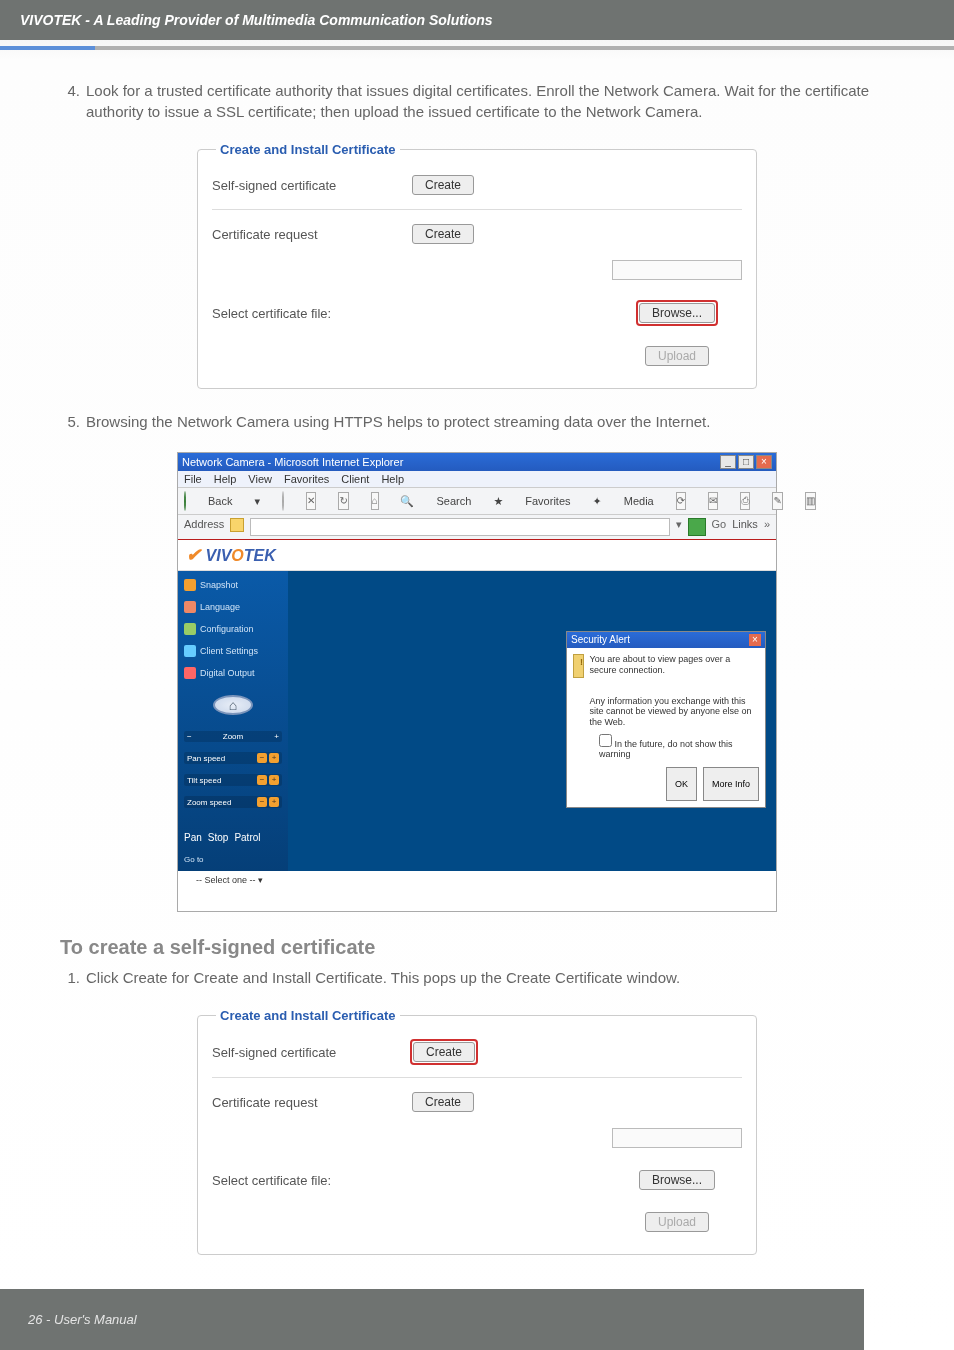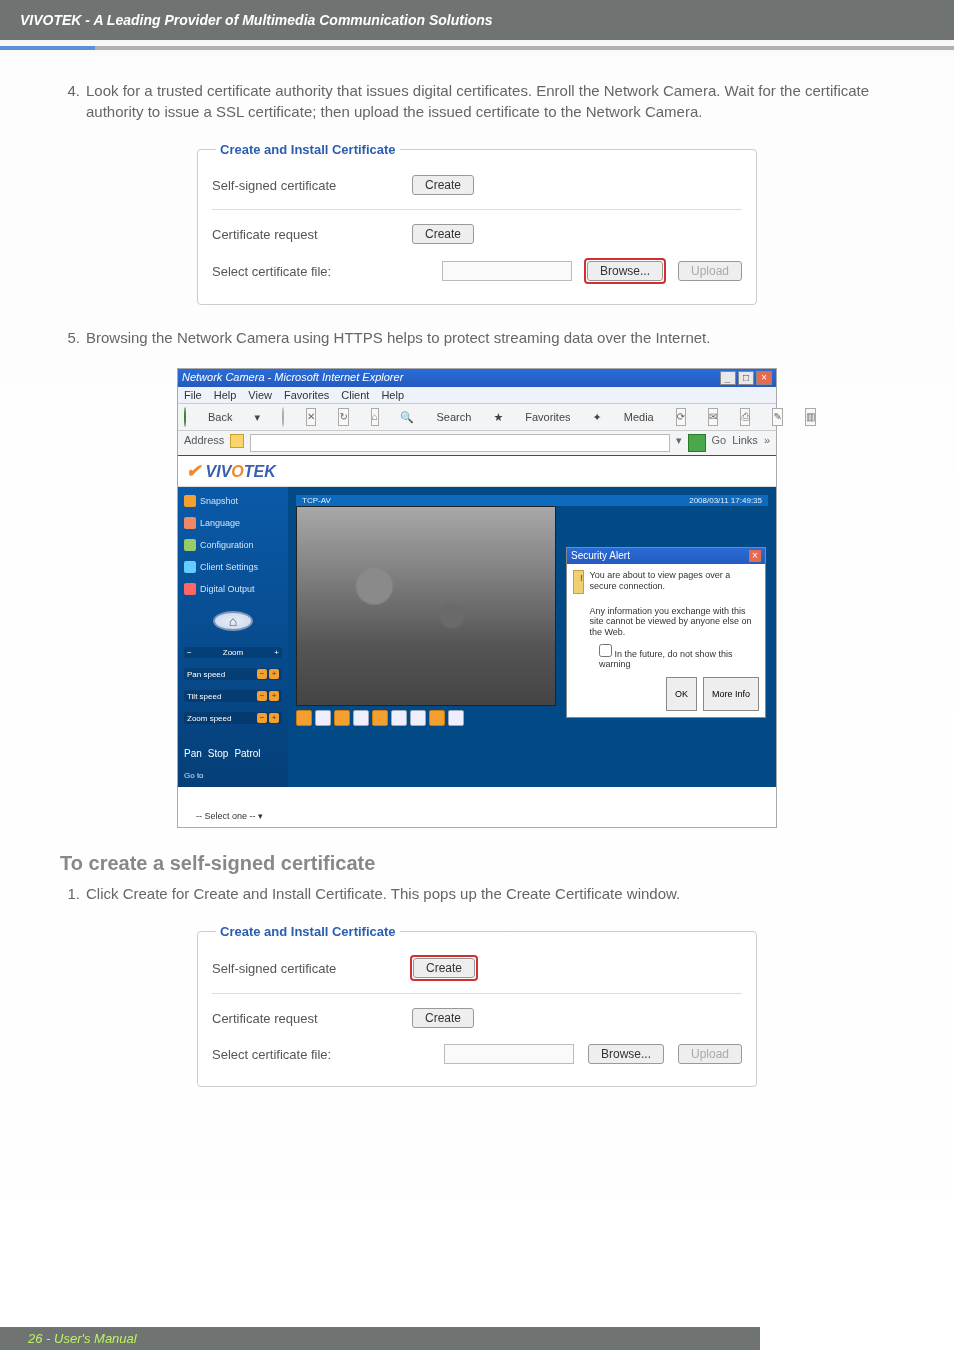--- a/index.html
+++ b/index.html
@@ -70,41 +70,40 @@
   .btn {
     background: #eee;
     border: 1px solid #999;
     border-radius: 3px;
     padding: 2px 12px;
     font-size: 12px;
     color: #333;
   }
   .btn.disabled { color: #aaa; }
   .highlight-red { outline: 2px solid #d03030; padding: 1px; border-radius:2px; }
-  .file-right { display:flex; align-items:center; gap:14px; margin-left:auto;}
+  .file-right { display:flex; align-items:center; gap:22px; margin-left:auto;flex-direction:column;}
   .file-input {
     width: 130px; height: 20px; border:1px solid #bbb; background:#fafafa;
   }
 
   
   .browser-shot {
     width: 600px;
     margin: 0 auto 20px auto;
     border: 1px solid #aaa;
     background: #fff;
   }
   .titlebar {
     background: linear-gradient(#2a6cd8, #245bbf);
     color: #fff;
     display: flex;
-    align-items: flex-start;
+    align-items: center;
     justify-content: space-between;
     font-size: 11px;
     padding: 2px 4px;
-    font-style: italic;
   }
   .titlebar .wbtns { display:flex; gap:2px;}
   .titlebar .wbtn { width:16px; height:14px; background:#e8e8e8; border:1px solid #888; color:#444; font-size:10px; text-align:center; line-height:12px;}
   .titlebar .wbtn.close { background:#e56b4e; color:#fff;}
   .menubar {
     background: #eef2fb;
     font-size: 11px;
     color: #333;
     padding: 2px 6px;
     display: flex;
@@ -153,21 +152,21 @@
   .sidebar .ico{width:12px;height:12px;background:#f3a030;border-radius:2px;}
   .sidebar .dial{
     margin:6px auto; width:40px;height:40px;border-radius:50%;
     background:radial-gradient(#e8eef7,#c8d5ea); border:2px solid #7a94bb;
     display:flex;align-items:center;justify-content:center;color:#456;font-size:14px;
   }
   .sidebar .ctrl-row{display:flex;align-items:center;justify-content:space-between;background:rgba(0,0,0,.15);padding:1px 3px;border-radius:2px;color:#fff;font-size:8px;}
   .sidebar .ctrl-row .pm{display:flex;gap:2px;}
   .sidebar .ctrl-row .pm span{width:10px;height:10px;background:#f3a030;border-radius:2px;color:#432;text-align:center;line-height:10px;}
   .sidebar .rec{display:flex;gap:6px;color:#fff;font-size:10px;margin-top:14px;}
-  .sidebar .sel{background:#fff;color:#333;font-size:9px;padding:1px 12px;margin-top:20px;border-radius:1px;}
+  .sidebar .sel{background:#fff;color:#333;font-size:9px;padding:1px 12px;margin-top:0;border-radius:1px;}
   .video-area{flex:1;background:#014a86;position:relative;padding:8px;}
   .video-top{display:flex;justify-content:space-between;background:#0d6abf;color:#e8f1fb;font-size:8px;padding:1px 6px;}
   .video-frame{
     margin-top:0; width:260px; height:200px;
     background: #777;
     background-image:
       radial-gradient(circle at 30% 40%, #8a8a8a 0 8%, transparent 9%),
       radial-gradient(circle at 60% 55%, #6a6a6a 0 6%, transparent 7%),
       linear-gradient(#a8a8a8, #555 70%, #444);
     border:1px solid #222;
@@ -187,26 +186,26 @@
   .security-alert .shield::after{content:"!";position:absolute;left:6px;top:2px;color:#946b10;font-weight:bold;}
   .security-alert .msg{line-height:1.2;}
   .security-alert .chk{padding:0 6px 4px 32px;font-size:9px;}
   .security-alert .btns{display:flex;justify-content:flex-end;gap:6px;padding:4px 6px 6px;}
   .security-alert .btns .b{border:1px solid #888;background:#eee;padding:11px 8px;font-size:9px;}
 
   .footer {
     position: absolute;
     left: 0;
     bottom: 0;
-    width: 760px;
+    width: 864px;
     background: #6f7371;
-    color: #bef264;
+    color: #e5e5e5;
     font-style: italic;
     font-size: 13px;
-    padding: 4px 28px;
+    padding: 23px 28px;
   }
 </style>
 </head>
 <body>
 
 <div class="top-banner">
   <span>VIVOTEK - A Leading Provider of Multimedia Communication Solutions</span>
 </div>
 <div class="top-accent"></div>
 
@@ -346,48 +345,30 @@
             </span>
           </div>
         <div class="rec">
           <span>Pan</span>
           <span>Stop</span>
           <span>Patrol</span>
         </div>
         <div style="color:#cfe3f7;font-size:8px;margin-top:2px;">Go to</div>
         <div class="sel"><span>-- Select one --</span> ▾</div>
       </div>
-      <div class="video-area">
-        <div class="video-top">
-          <span>TCP-AV</span>
-          <span>2008/03/11 17:49:35</span>
-        </div>
-        <div class="video-frame"></div>
-        <div class="video-toolbar">
-          <div class="vt-btn orange"></div>
-          <div class="vt-btn"></div>
-          <div class="vt-btn orange"></div>
-          <div class="vt-btn"></div>
-          <div class="vt-btn orange"></div>
-          <div class="vt-btn"></div>
-          <div class="vt-btn"></div>
-          <div class="vt-btn orange"></div>
-          <div class="vt-btn"></div>
-        </div>
-      </div>
       <div class="security-alert">
         <div class="hd">
           <span>Security Alert</span>
           <span class="x">×</span>
         </div>
         <div class="bd">
           <div class="shield"></div>
           <div class="msg">
             <div>You are about to view pages over a secure connection.</div>
-            <div style="margin-top:14px;">Any information you exchange with this site cannot be viewed by anyone else on the Web.</div>
+            <div style="margin-top:20px;">Any information you exchange with this site cannot be viewed by anyone else on the Web.</div>
           </div>
         </div>
         <div class="chk">
           <input type="checkbox" style="">
           <span>In the future, do not show this warning</span>
         </div>
         <div class="btns">
           <button class="b">OK</button>
           <button class="b">More Info</button>
         </div>

